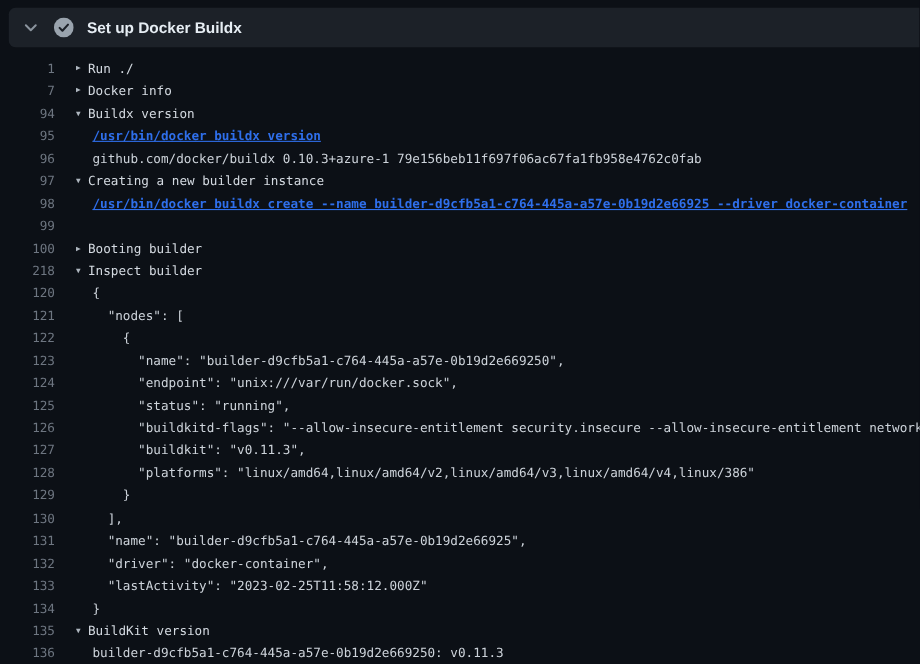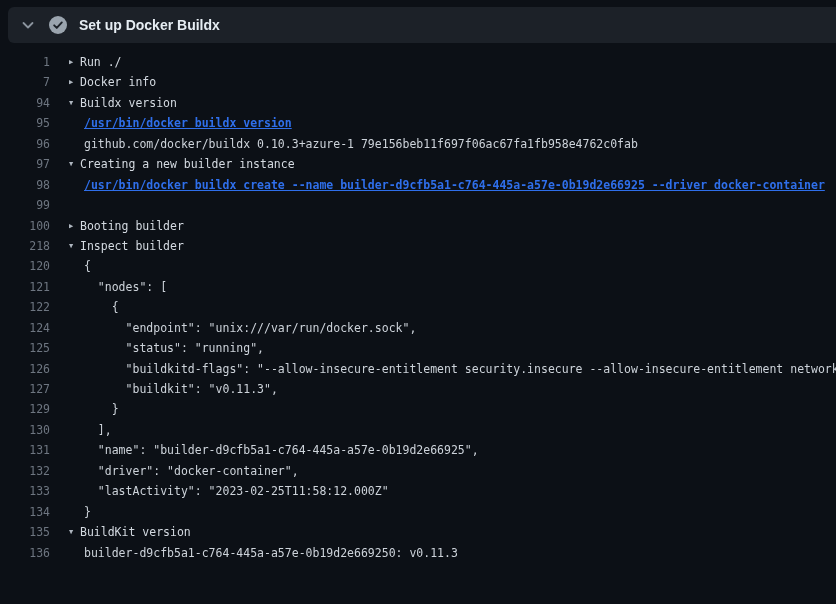--- a/index.html
+++ b/index.html
@@ -182,40 +182,50 @@
     <span class="num">121</span>
     <span class="arrow"></span>
     <span class="text">  "nodes": [</span>
   </div>
       <div class="row output">
     <span class="num">122</span>
     <span class="arrow"></span>
     <span class="text">    {</span>
   </div>
       <div class="row output">
+    <span class="num">123</span>
+    <span class="arrow"></span>
+    <span class="text">      "name": "builder-d9cfb5a1-c764-445a-a57e-0b19d2e669250",</span>
+  </div>
+      <div class="row output">
     <span class="num">124</span>
     <span class="arrow"></span>
     <span class="text">      "endpoint": "unix:///var/run/docker.sock",</span>
   </div>
       <div class="row output">
     <span class="num">125</span>
     <span class="arrow"></span>
     <span class="text">      "status": "running",</span>
   </div>
       <div class="row output">
     <span class="num">126</span>
     <span class="arrow"></span>
     <span class="text">      "buildkitd-flags": "--allow-insecure-entitlement security.insecure --allow-insecure-entitlement network.host",</span>
   </div>
       <div class="row output">
     <span class="num">127</span>
     <span class="arrow"></span>
     <span class="text">      "buildkit": "v0.11.3",</span>
   </div>
       <div class="row output">
+    <span class="num">128</span>
+    <span class="arrow"></span>
+    <span class="text">      "platforms": "linux/amd64,linux/amd64/v2,linux/amd64/v3,linux/amd64/v4,linux/386"</span>
+  </div>
+      <div class="row output">
     <span class="num">129</span>
     <span class="arrow"></span>
     <span class="text">    }</span>
   </div>
       <div class="row output">
     <span class="num">130</span>
     <span class="arrow"></span>
     <span class="text">  ],</span>
   </div>
       <div class="row output">

